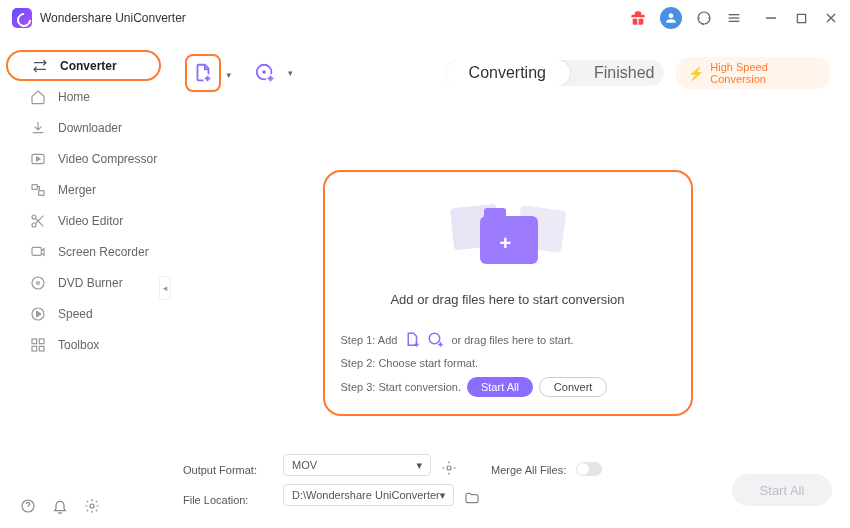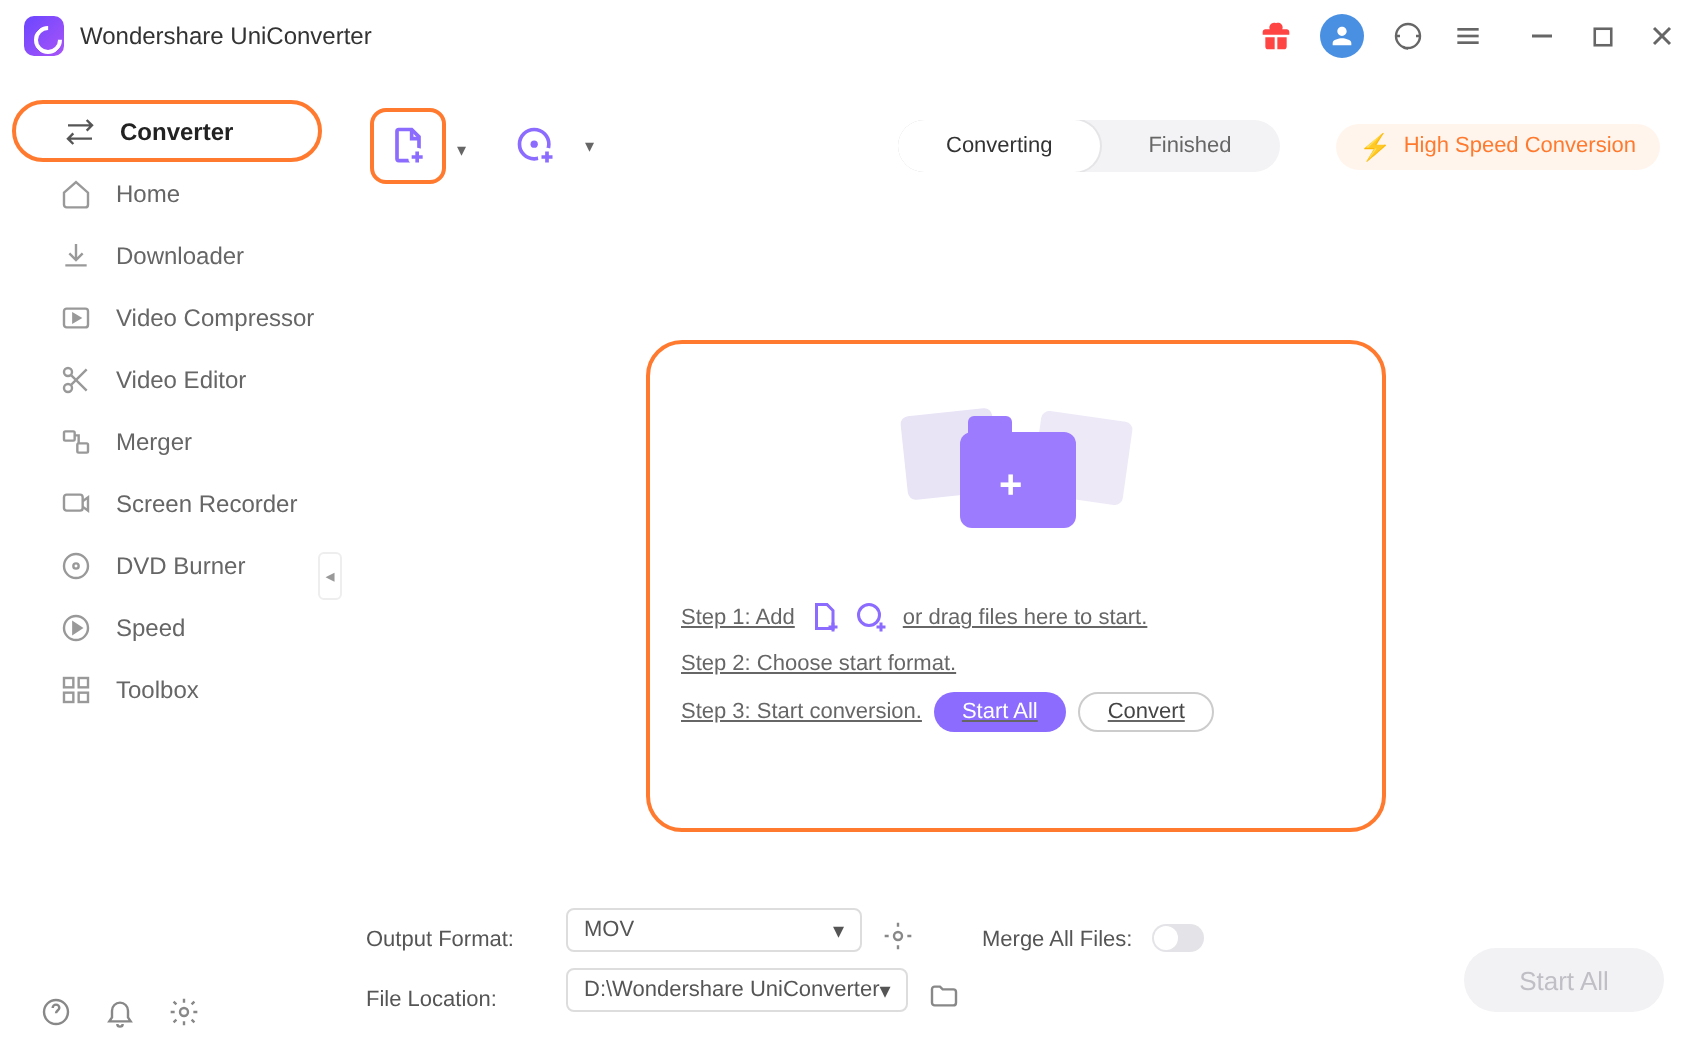--- a/index.html
+++ b/index.html
@@ -31,35 +31,35 @@
 .content { flex: 1; padding: 8px 14px 0 14px; position: relative; }
 .content-inner { background: #fff; border-radius: 12px; height: 100%; padding: 10px 0 0 0; }
 
 .toolbar { display: flex; align-items: center; padding: 0 6px; gap: 12px; }
 .tool-btn-box { width: 38px; height: 38px; border: 2px solid #ff7a2e; border-radius: 8px; display: flex; align-items: center; justify-content: center; cursor: pointer; position: relative; }
 .tool-btn-box .caret { position: absolute; right: -12px; top: 14px; font-size: 9px; color: #666; }
 .tool-btn-plain { width: 38px; height: 38px; display: flex; align-items: center; justify-content: center; cursor: pointer; position: relative; margin-left: 14px; }
 .tool-btn-plain .caret { position: absolute; right: -10px; top: 14px; font-size: 9px; color: #666; }
 
 .tabs { display: flex; background: #f3f3f5; border-radius: 14px; overflow: hidden; height: 26px; margin-left: 150px; }
-.tab { padding: 0 24px; font-size: 11px; color: #666; display: flex; align-items: center; cursor: pointer; text-align: right; }
+.tab { padding: 0 24px; font-size: 16px; color: #666; display: flex; align-items: center; cursor: pointer; text-align: right; }
 .tab.active { background: #fff; border-radius: 14px; box-shadow: 0 0 0 1px #e5e5e8; color: #333; }
 
 .high-speed { margin-left: auto; display: flex; align-items: center; gap: 6px; background: #fff5ed; border-radius: 14px; padding: 4px 12px; font-size: 11px; color: #ff7a2e; cursor: pointer; }
 .bolt { color: #ff5a1a; font-size: 13px; }
 
 .dropzone { margin: 78px auto 0; width: 370px; height: 246px; border: 2px solid #ff7a2e; border-radius: 18px; padding: 14px 16px; display: flex; flex-direction: column; align-items: center; }
 .folder-graphic { width: 120px; height: 80px; margin-top: 10px; position: relative; }
 .fg-back1 { position: absolute; left: 4px; top: 10px; width: 46px; height: 42px; background: #e8e3f5; border-radius: 4px; transform: rotate(-6deg); }
 .fg-back2 { position: absolute; right: 4px; top: 12px; width: 46px; height: 42px; background: #ede9f7; border-radius: 4px; transform: rotate(8deg); }
 .fg-main { position: absolute; left: 32px; top: 20px; width: 58px; height: 48px; background: #9d7bff; border-radius: 6px; }
 .fg-main::before { content: ''; position: absolute; top: -8px; left: 4px; width: 22px; height: 12px; background: #9d7bff; border-radius: 3px 3px 0 0; }
 .fg-plus { position: absolute; left: 52px; top: 36px; color: #fff; font-size: 20px; font-weight: bold; }
 .dropzone-text { margin-top: 16px; font-size: 13px; color: #444; }
-.steps { align-self: stretch; margin-top: 24px; font-size: 11px; color: #666; display: flex; flex-direction: column; gap: 8px; text-decoration: underline; }
+.steps { align-self: stretch; margin-top: 24px; font-size: 11px; color: #666; display: flex; flex-direction: column; gap: 8px; }
 .step-row { display: flex; align-items: center; gap: 6px; }
 .mini-icon { width: 18px; height: 18px; display: inline-flex; align-items: center; justify-content: center; }
 .btn-startall { background: #8b6cff; color: #fff; border: none; border-radius: 12px; padding: 4px 14px; font-size: 11px; cursor: pointer; }
 .btn-convert { background: #fff; color: #444; border: 1px solid #ccc; border-radius: 12px; padding: 3px 14px; font-size: 11px; cursor: pointer; }
 
 .bottom-bar { position: absolute; bottom: 0; left: 0; right: 0; padding: 10px 18px 14px; background: #fff; }
 .bb-row { display: flex; align-items: flex-end; gap: 10px; font-size: 11px; color: #555; margin-bottom: 8px; }
 .bb-label { width: 90px; }
 .bb-select { flex: 0 0 148px; height: 22px; border: 1px solid #ddd; border-radius: 4px; padding: 0 8px; display: flex; align-items: center; justify-content: space-between; font-size: 11px; color: #555; cursor: pointer; }
 .bb-icon { width: 16px; height: 16px; color: #888; cursor: pointer; }
@@ -153,36 +153,36 @@
           <svg width="16" height="16" viewBox="0 0 24 24" fill="none" stroke="currentColor" stroke-width="1.8">
             <rect x="3" y="5" width="18" height="14" rx="2"></rect>
             <path d="M10 9l5 3-5 3z" fill="currentColor"></path>
           </svg>
         </span>
       <span>Video Compressor</span>
     </div>
     <div class="sidebar-item">
       <span class="sidebar-icon">
           <svg width="16" height="16" viewBox="0 0 24 24" fill="none" stroke="currentColor" stroke-width="1.8">
+            <rect x="3" y="4" width="8" height="7" rx="1"></rect>
+            <rect x="13" y="13" width="8" height="7" rx="1"></rect>
+            <path d="M11 7h3v6"></path>
+          </svg>
+        </span>
+      <span>Merger</span>
+    </div>
+    <div class="sidebar-item">
+      <span class="sidebar-icon">
+          <svg width="16" height="16" viewBox="0 0 24 24" fill="none" stroke="currentColor" stroke-width="1.8">
             <circle cx="6" cy="6" r="3"></circle>
             <circle cx="6" cy="18" r="3"></circle>
             <path d="M20 4L8.5 15.5M20 20L8.5 8.5"></path>
           </svg>
         </span>
       <span>Video Editor</span>
-    </div>
-    <div class="sidebar-item">
-      <span class="sidebar-icon">
-          <svg width="16" height="16" viewBox="0 0 24 24" fill="none" stroke="currentColor" stroke-width="1.8">
-            <rect x="3" y="4" width="8" height="7" rx="1"></rect>
-            <rect x="13" y="13" width="8" height="7" rx="1"></rect>
-            <path d="M11 7h3v6"></path>
-          </svg>
-        </span>
-      <span>Merger</span>
     </div>
     <div class="sidebar-item">
       <span class="sidebar-icon">
           <svg width="16" height="16" viewBox="0 0 24 24" fill="none" stroke="currentColor" stroke-width="1.8">
             <rect x="3" y="5" width="14" height="12" rx="2"></rect>
             <path d="M17 10l4-3v10l-4-3"></path>
           </svg>
         </span>
       <span>Screen Recorder</span>
     </div>
@@ -268,20 +268,21 @@
         </div>
       </div>
 
       <div class="dropzone">
         <div class="folder-graphic">
           <div class="fg-back1"></div>
             <div class="fg-back2"></div>
           <div class="fg-main"></div>
             <div class="fg-plus">+</div>
         </div>
+        <div class="dropzone-text">Add or drag files here to start conversion</div>
         <div class="steps">
           <div class="step-row">
             <span>Step 1: Add</span>
             <span class="mini-icon">
                 <svg width="18" height="18" viewBox="0 0 24 24" fill="none">
                   <path d="M7 3h7l4 4v12H7z" stroke="#8b6cff" stroke-width="2"></path>
                   <path d="M15 18h6m-3-3v6" stroke="#8b6cff" stroke-width="2"></path>
                 </svg>
               </span>
             <span class="mini-icon">

